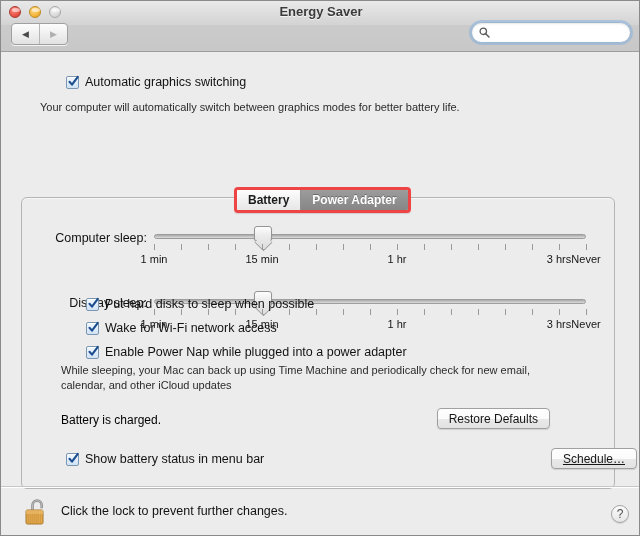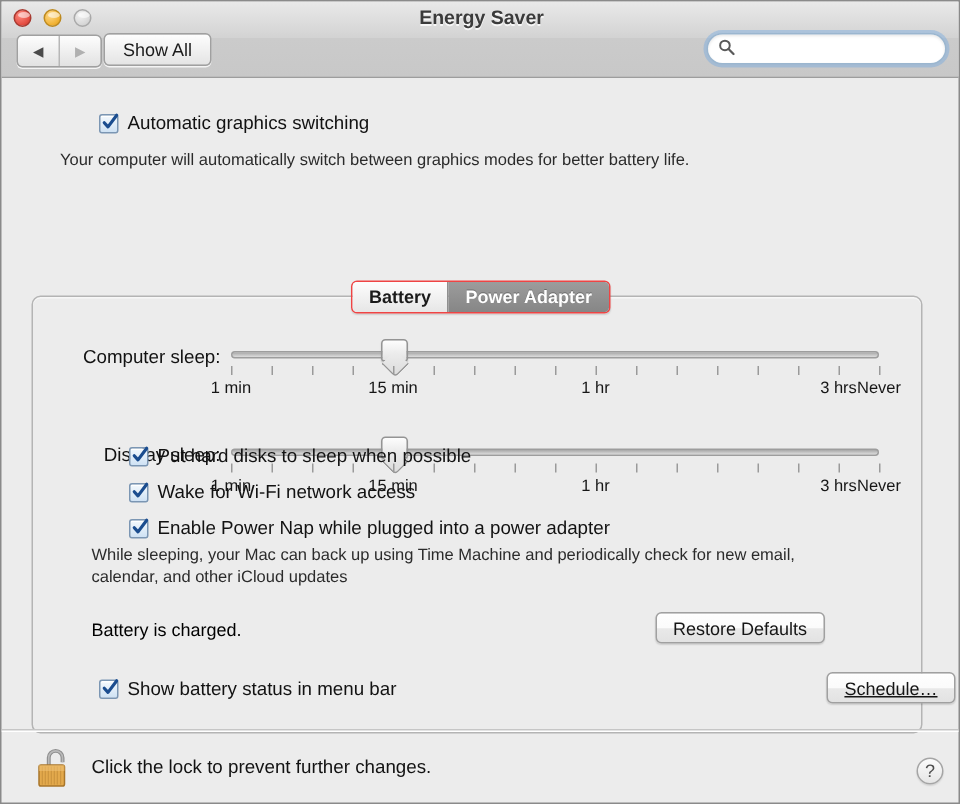--- a/index.html
+++ b/index.html
@@ -157,21 +157,21 @@
 
   #auto-switch { position: absolute; left: 24px; top: 22px; }
   #auto-switch-desc { position: absolute; left: 39px; top: 48px; }
 
   
   .tabs {
     position: absolute;
     left: 233px; top: 135px;
     display: flex;
     height: 20px;
-    border: 1px solid #ef4444;
+    border: 3px solid #ef4444;
     border-radius: 4px;
     overflow: hidden;
     box-shadow: 0 1px 1px rgba(0,0,0,0.13);
     z-index: 3;
   }
   .tab {
     display: flex; align-items: center; justify-content: center;
     font-size: 12px;
     padding: 0 11px;
     box-sizing: border-box;
@@ -312,21 +312,20 @@
       <div class="light zoom"></div>
     </div>
 
     <div class="window-title">Energy Saver</div>
 
     <div class="navseg">
       <div class="navbtn">◀</div>
       <div class="navbtn disabled">▶</div>
     </div>
 
-    <div class="showall">Show All</div>
 
     <div class="searchfield">
       <span>
         <svg width="11" height="11" viewBox="0 0 11 11">
           <circle cx="4.3" cy="4.3" r="3.2" fill="none" stroke="#5a5a5a" stroke-width="1.3"></circle>
           <line x1="6.7" y1="6.7" x2="10" y2="10" stroke="#5a5a5a" stroke-width="1.5" stroke-linecap="round"></line>
         </svg>
       </span>
       <input type="text" value="" placeholder="" style="">
     </div>

